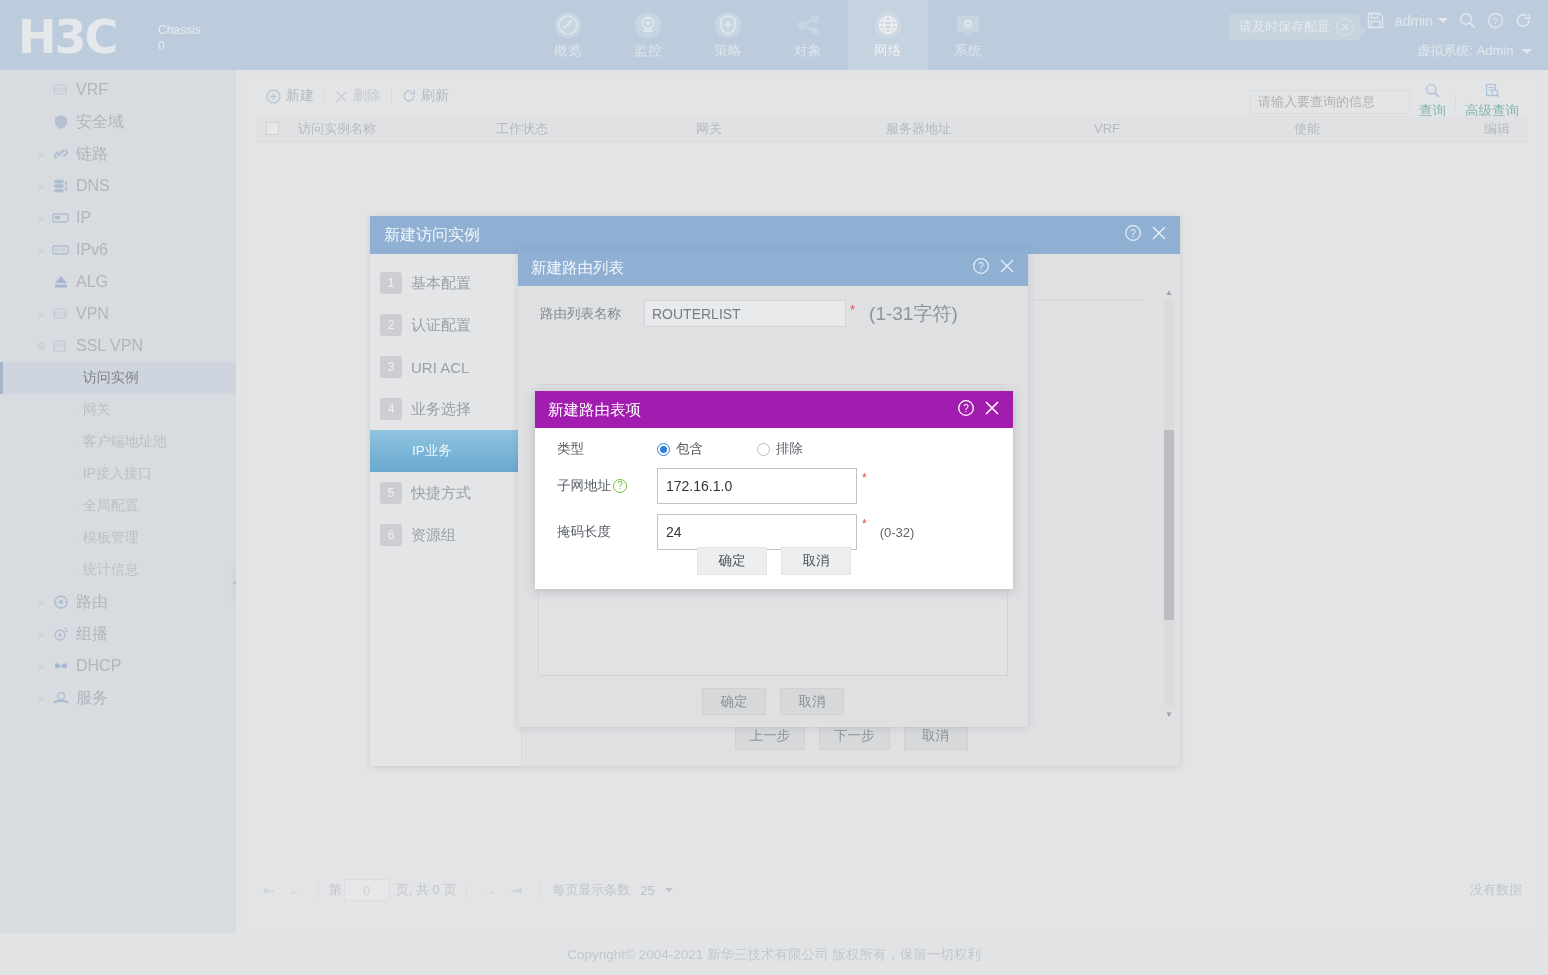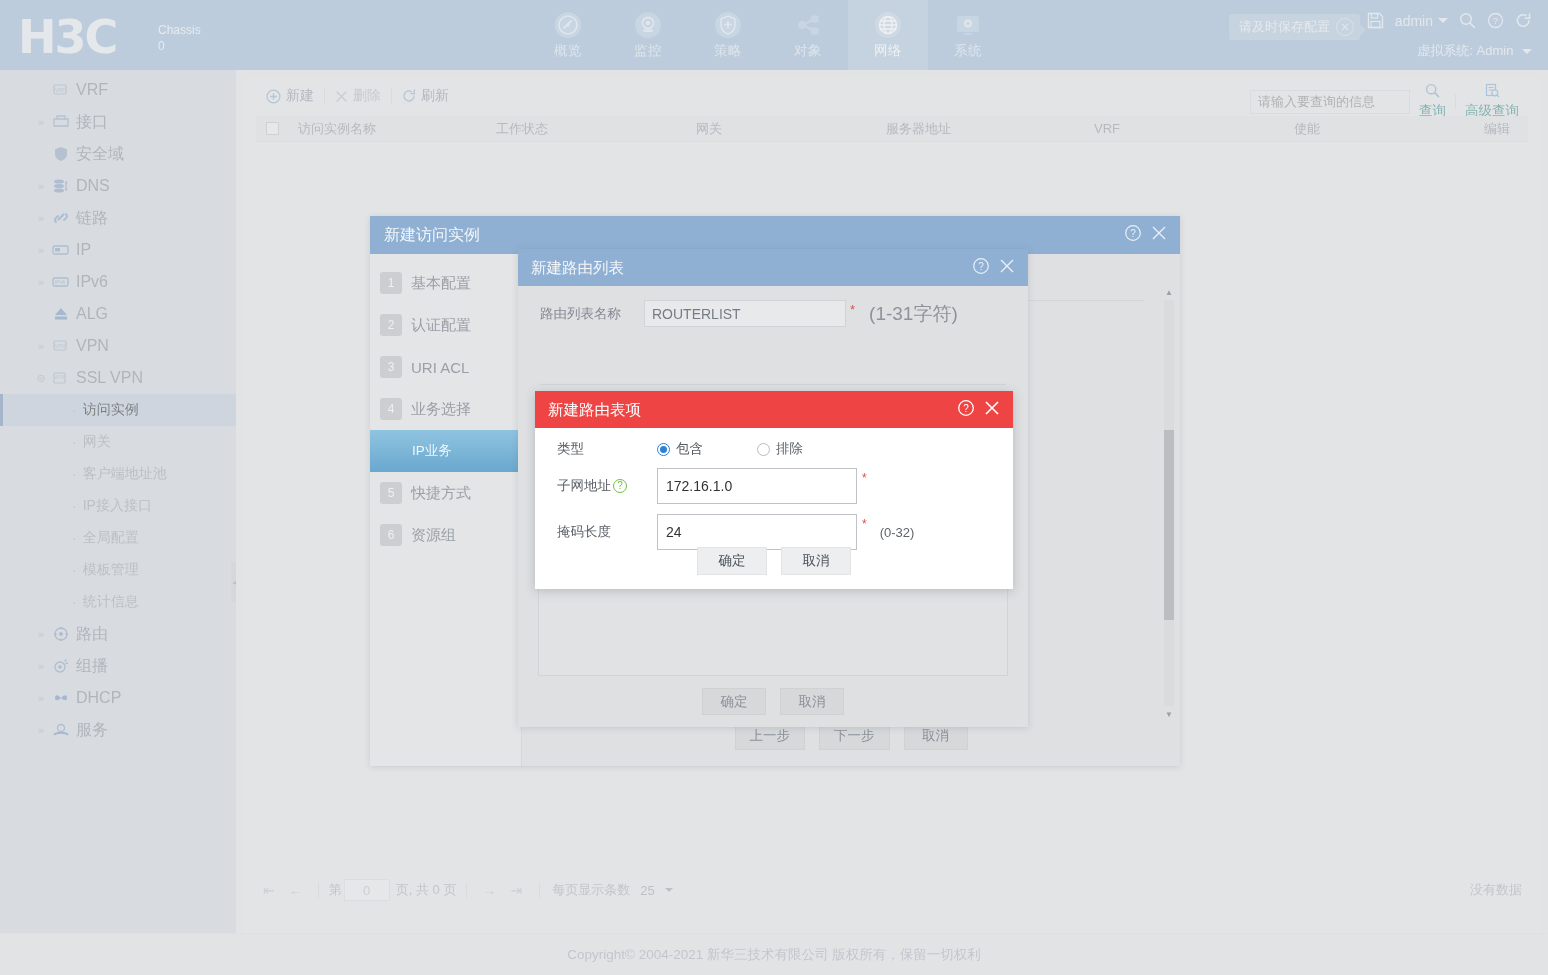--- a/index.html
+++ b/index.html
@@ -260,21 +260,21 @@
     position:absolute; left:0; right:0; bottom:12px;
     display:flex; align-items:center; justify-content:center; gap:14px;
   }
 
   
   #dlg3 {
     position: absolute; left: 535px; top: 391px; width: 478px; height: 198px;
     background: #ffffff; z-index: 70;
     box-shadow: 0 2px 10px rgba(60,70,85,0.25);
   }
-  #dlg3-head { height: 37px; background:#ef4444; position:relative; }
+  #dlg3-head { height: 37px; background:#a21caf; position:relative; }
   #dlg3-title { position:absolute; left:13px; top:9px; font-size:15.5px; color:#ffffff; font-weight:normal;}
   #dlg3 .hd-ico path, #dlg3 .hd-ico line, #dlg3 .hd-ico circle { stroke:#ffffff; }
   .row3 { display:flex; align-items:center; margin-left: 22px; margin-top: 12px; }
   .lbl3 { width: 100px; font-size:13.5px; color:#5b6168; display:flex;align-items:center;gap:2px; }
   .inp3 {
     width: 200px; height: 36px; border:1px solid #bfc3c8; background:#fff;
     font-size:14px; color:#333; padding:0 8px; outline:none;
     font-family:"Liberation Sans",sans-serif;
   }
   .radio-grp { display:flex; align-items:center; gap:0; }
@@ -427,64 +427,54 @@
     <span class="exp">»</span>
     <span class="sico">
         <svg width="18" height="14" viewBox="0 0 18 14">
           <rect x="2" y="2" width="12" height="9" rx="1.5" fill="none" stroke="#8fa3bd" stroke-width="1.2"></rect>
           <text x="8" y="8.6" font-size="5" fill="#8fa3bd" text-anchor="middle" font-family="Liberation Sans">VRF</text>
         </svg>
       </span>
     <span class="stxt">VRF</span>
   </div>
 
-  <div class="side-row">
-    <span class="exp">»</span>
-    <span class="sico">
-        <svg width="20" height="16" viewBox="0 0 20 16">
-          <path d="M3 5 H17 V12 H3 Z" fill="none" stroke="#7f98b8" stroke-width="1.3"></path>
-          <path d="M6 5 V2 H14 V5" fill="none" stroke="#7f98b8" stroke-width="1.3"></path>
-        </svg>
-      </span>
-    <span class="stxt">接口</span>
-  </div>
 
   <div class="side-row noexp">
     <span class="exp">»</span>
     <span class="sico">
         <svg width="18" height="16" viewBox="0 0 18 16">
           <path d="M9 1 L15 3.2 V8.5 C15 12 12 14 9 15 C6 14 3 12 3 8.5 V3.2 Z" fill="#7f98b8"></path>
         </svg>
       </span>
     <span class="stxt">安全域</span>
+  </div>
+
+  <div class="side-row">
+    <span class="exp">»</span>
+    <span class="sico">
+        <svg width="18" height="16" viewBox="0 0 18 16">
+          <path d="M6.5 9.5 L11.5 4.5" stroke="#6f8fb8" stroke-width="2.4" stroke-linecap="round"></path>
+          <path d="M4 12 A3 3 0 0 1 4 7.8 L6 6" stroke="#6f8fb8" stroke-width="1.9" fill="none" stroke-linecap="round"></path>
+          <path d="M14 4 A3 3 0 0 1 14 8.2 L12 10" stroke="#6f8fb8" stroke-width="1.9" fill="none" stroke-linecap="round"></path>
+        </svg>
+      </span>
+    <span class="stxt">链路</span>
   </div>
 
   <div class="side-row">
     <span class="exp">»</span>
     <span class="sico">
         <svg width="18" height="16" viewBox="0 0 18 16">
           <ellipse cx="7" cy="3.5" rx="5" ry="2" fill="#6f8fb8"></ellipse>
           <ellipse cx="7" cy="8" rx="5" ry="2" fill="#6f8fb8"></ellipse>
           <ellipse cx="7" cy="12.5" rx="5" ry="2" fill="#6f8fb8"></ellipse>
           <path d="M14 3 V13 M15.5 5 H13 M15.5 11 H13" stroke="#6f8fb8" stroke-width="1.1"></path>
         </svg>
       </span>
     <span class="stxt">DNS</span>
-  </div>
-
-  <div class="side-row">
-    <span class="exp">»</span>
-    <span class="sico">
-        <svg width="18" height="16" viewBox="0 0 18 16">
-          <path d="M6.5 9.5 L11.5 4.5" stroke="#6f8fb8" stroke-width="2.4" stroke-linecap="round"></path>
-          <path d="M4 12 A3 3 0 0 1 4 7.8 L6 6" stroke="#6f8fb8" stroke-width="1.9" fill="none" stroke-linecap="round"></path>
-          <path d="M14 4 A3 3 0 0 1 14 8.2 L12 10" stroke="#6f8fb8" stroke-width="1.9" fill="none" stroke-linecap="round"></path>
-        </svg>
-      </span>
-    <span class="stxt">链路</span>
   </div>
 
   <div class="side-row">
     <span class="exp">»</span>
     <span class="sico">
         <svg width="20" height="16" viewBox="0 0 20 16">
           <rect x="2" y="4" width="15" height="8" rx="1.5" fill="none" stroke="#6f8fb8" stroke-width="1.3"></rect>
           <rect x="4" y="6" width="5" height="3.5" fill="#6f8fb8"></rect>
         </svg>
       </span>

